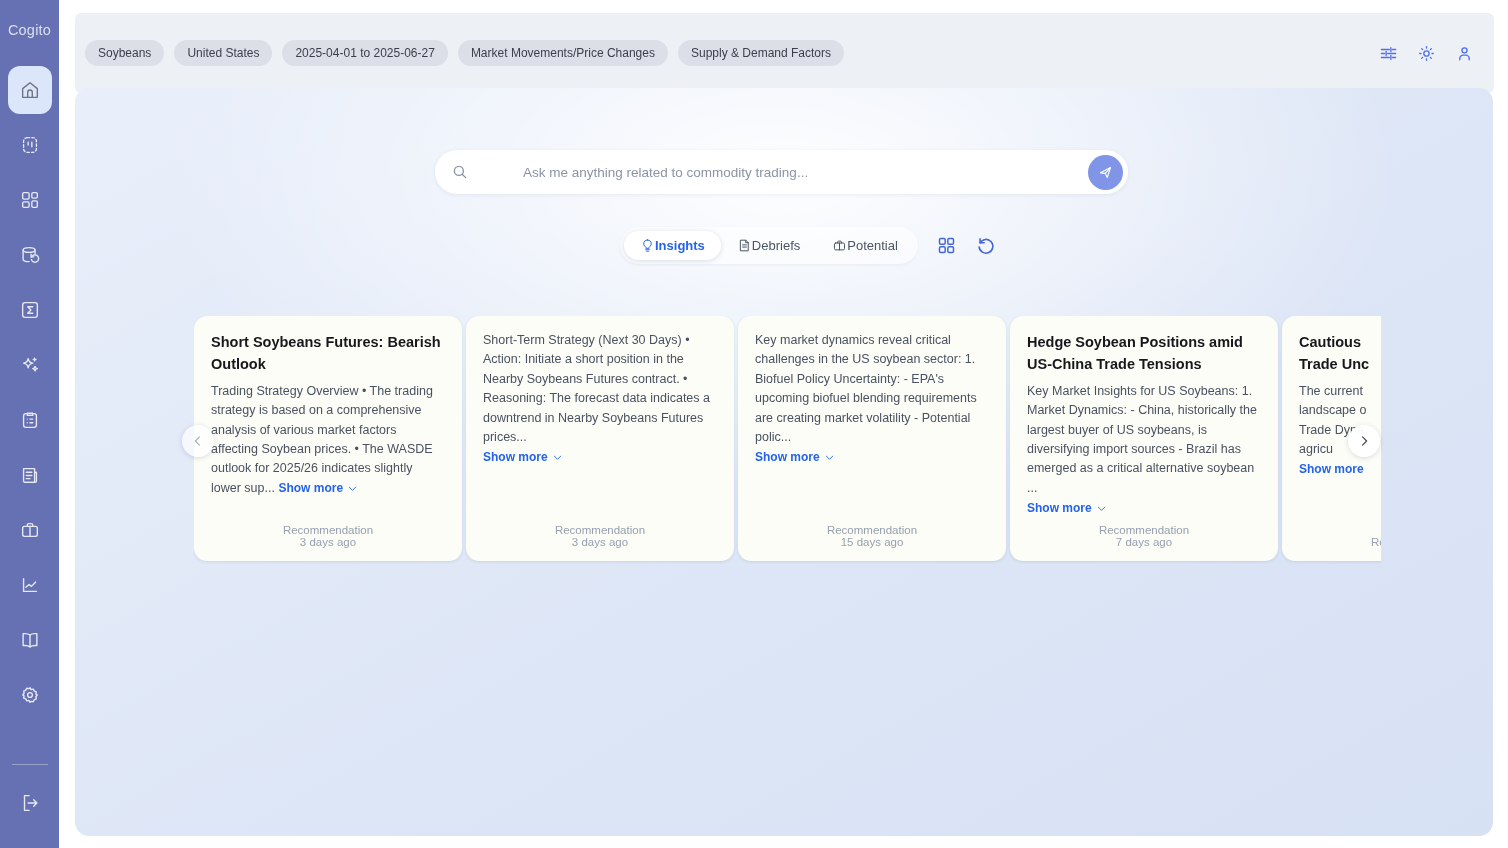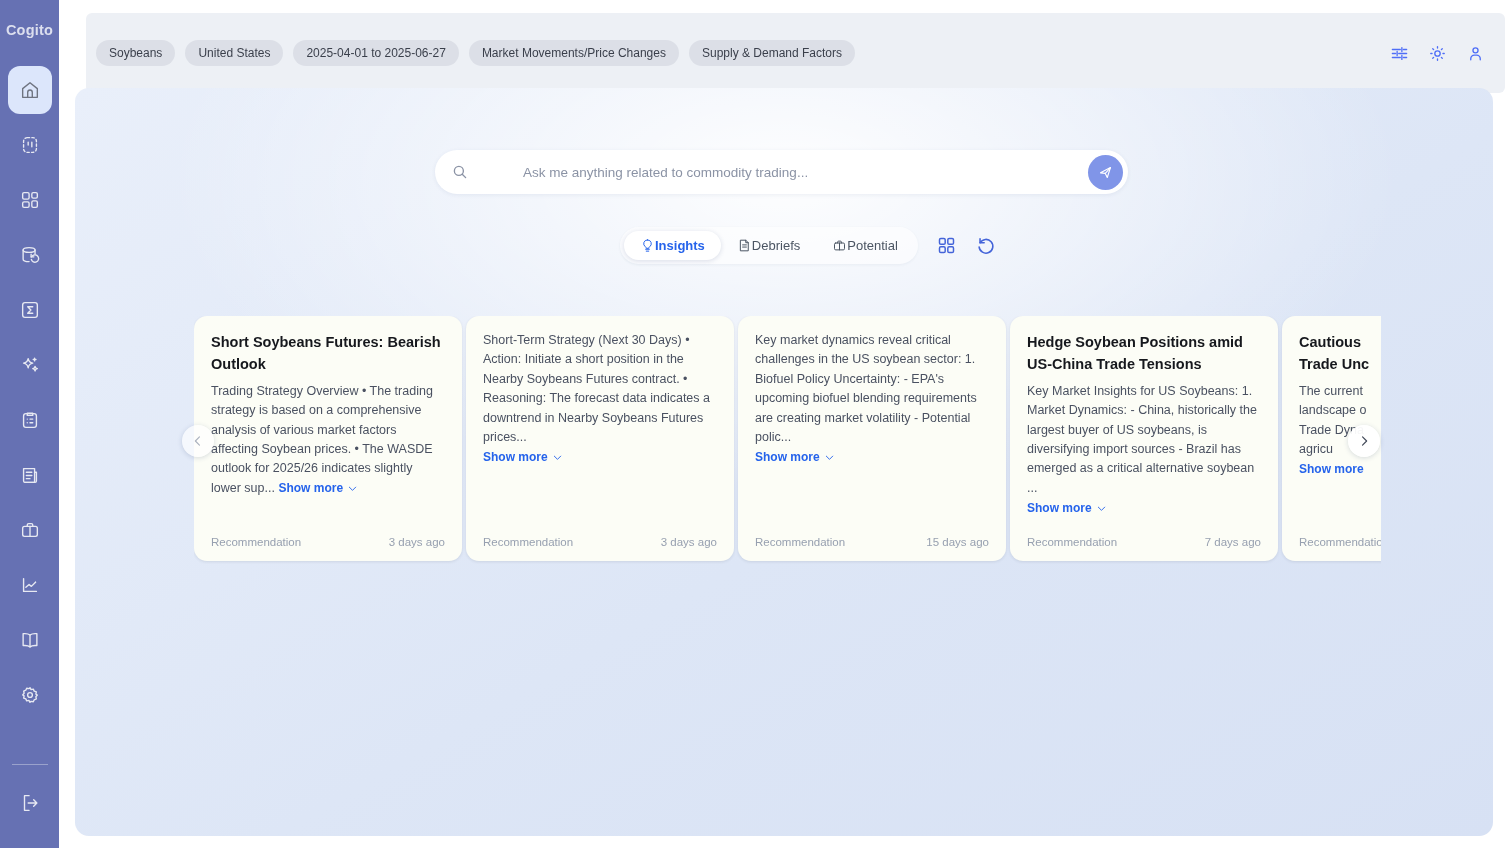--- a/index.html
+++ b/index.html
@@ -14,36 +14,36 @@
 
   
   .sidebar {
     position:absolute; left:0; top:0; width:59px; height:848px;
     background:#6671b3;
     display:flex; flex-direction:column; align-items:center;
     z-index:30;
   }
   .logo {
     margin-top:22px; margin-bottom:28px;
-    color:#dcdfee; font-size:14.5px; font-weight:700; letter-spacing:.2px;
+    color:#dcdfee; font-size:14.5px; font-weight:400; letter-spacing:.2px;
   }
   .nav-item {
     width:44px; height:48px; margin-bottom:7px;
     display:flex; align-items:center; justify-content:center;
     border-radius:12px; cursor:pointer; flex:none;
   }
   .nav-item.active { background:#dce6fb; }
   .nav-item svg { stroke:#e7e9f2; fill:none; stroke-width:1.5; stroke-linecap:round; stroke-linejoin:round; }
   .nav-item.active svg { stroke:#6f7480; }
   .side-divider { width:36px; height:0; border-top:1px solid #9aa2cc; margin:10px 0 14px 0; }
   .side-bottom { margin-top:auto; margin-bottom:14px; display:flex; flex-direction:column; align-items:center; }
 
   
   .header-band {
-    position:absolute; left:86px; top:13px; width:1419px; height:80px;
+    position:absolute; left:75px; top:13px; width:1419px; height:80px;
     background:#edf0f5; border-radius:6px;
     display:flex; align-items:center; padding:0 20px 0 10px;
   }
   .chips { display:flex; gap:10px; align-items:center; }
   .chip {
     background:#dcdfe7; border-radius:999px; padding:6px 13px;
     font-size:12px; color:#3a3f4b; white-space:nowrap; cursor:pointer;
   }
   .header-icons { margin-left:auto; display:flex; gap:19px; align-items:center; }
   .header-icons .hicon { cursor:pointer; }
@@ -112,22 +112,22 @@
   }
   .card-title { font-size:14.5px; font-weight:700; color:#16181d; line-height:1.55; margin-bottom:6px; }
   .card-body { font-size:12.5px; color:#4a5161; line-height:1.55; }
   .show-more {
     display:inline-flex; align-items:center; gap:4px;
     color:#2563eb; font-size:12px; font-weight:700; cursor:pointer; white-space:nowrap;
   }
   .show-more.block { display:flex; margin-top:3px; }
   .show-more svg { stroke:#2563eb; fill:none; stroke-width:2; stroke-linecap:round; stroke-linejoin:round; }
   .card-footer {
-    margin-top:auto; display:flex; justify-content:space-between; align-items:center;
-    font-size:11.5px; color:#97a0b0;
+    margin-top:auto; display:flex; justify-content:center; align-items:center;
+    font-size:11.5px; color:#97a0b0;flex-direction:column;
   }
   .card.clipped .card-title div, .card.clipped .card-body div { white-space:nowrap; }
 
   .nav-arrow {
     position:absolute; width:32px; height:32px; border-radius:50%; border:none; cursor:pointer;
     display:flex; align-items:center; justify-content:center;
     box-shadow:0 1px 5px rgba(40,60,110,.18); z-index:5;
   }
   .nav-arrow.left  { left:107px; top:337px; background:rgba(255,255,255,.65); }
   .nav-arrow.right { left:1273px; top:337px; background:rgba(255,255,255,.95); }

